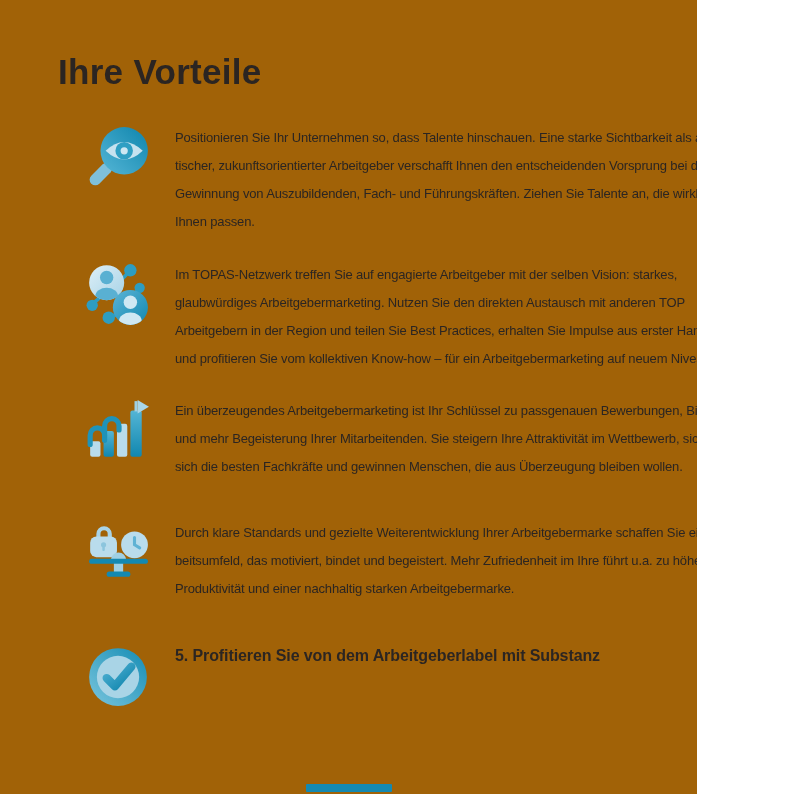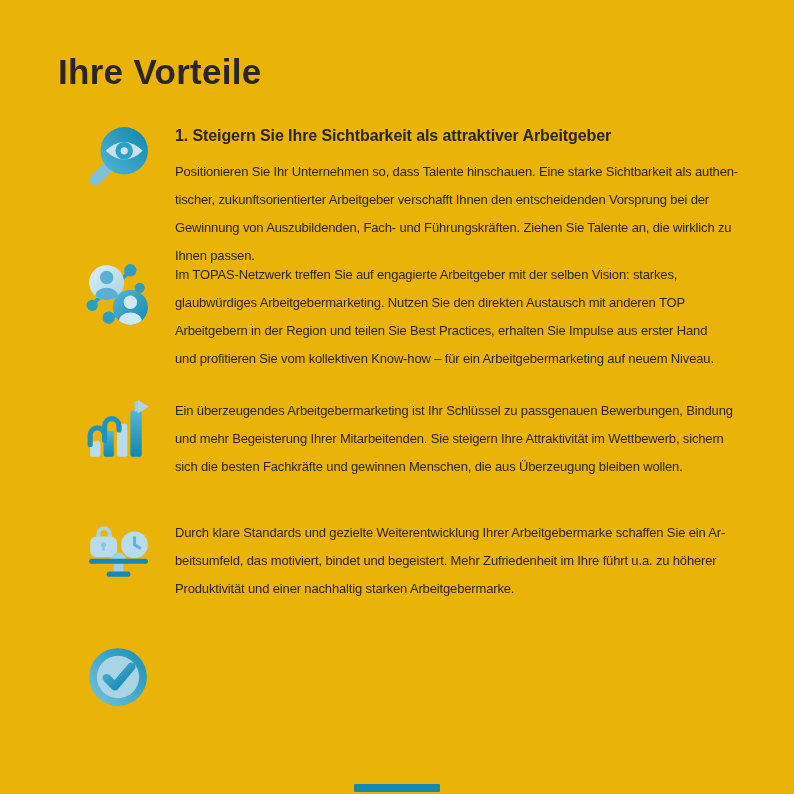--- a/index.html
+++ b/index.html
@@ -3,23 +3,23 @@
 <meta charset="utf-8">
 <style>
   * { margin: 0; padding: 0; box-sizing: border-box; }
   html, body { background: #ffffff; }
   body {
     font-family: "Liberation Sans", "DejaVu Sans", sans-serif;
     color: #2b2522;
   }
   .page {
     position: relative;
-    width: 794px;
+    width: 697px;
     height: 794px;
-    background: #eab308;
+    background: #a16207;
     overflow: hidden;
   }
   .page-title {
     position: absolute;
     left: 58px;
     top: 52px;
     font-size: 35px;
     font-weight: 800;
     letter-spacing: 0.3px;
     color: #2b2522;
@@ -86,21 +86,20 @@
           </linearGradient>
         </defs>
         <line x1="10" y1="54" x2="21" y2="43" stroke="#7fc0da" stroke-width="11" stroke-linecap="round"></line>
         <circle cx="38" cy="26" r="23" fill="url(#ig1)"></circle>
         <path d="M20 26 Q38 9 56 26 Q38 43 20 26 Z" fill="#c6e2ef"></path>
         <circle cx="38" cy="26" r="8.5" fill="#2f9fc3"></circle>
         <circle cx="38" cy="26" r="3.5" fill="#cde7f2"></circle>
       </svg>
     </div>
     <div class="content">
-      <div class="heading">1. Steigern Sie Ihre Sichtbarkeit als attraktiver Arbeitgeber</div>
       <div class="body-text">Positionieren Sie Ihr Unternehmen so, dass Talente hinschauen. Eine starke Sichtbarkeit als authen-
 tischer, zukunftsorientierter Arbeitgeber verschafft Ihnen den entscheidenden Vorsprung bei der
 Gewinnung von Auszubildenden, Fach- und Führungskräften. Ziehen Sie Talente an, die wirklich zu
 Ihnen passen.</div>
     </div>
   </div>
 
   <div class="section s2">
     <div class="icon-box">
       <svg viewBox="0 0 64 64" aria-hidden="true">
@@ -214,18 +213,19 @@
             <stop offset="0" stop-color="#4fb0d2"></stop>
               <stop offset="1" stop-color="#0e84ac"></stop>
           </linearGradient>
         </defs>
         <circle cx="32" cy="32" r="28" fill="url(#ig5)"></circle>
         <circle cx="32" cy="32" r="20.5" fill="#a9d4e6"></circle>
         <path d="M21 33 L29 41 L45 22" fill="none" stroke="url(#ig5c)" stroke-width="8" stroke-linecap="round" stroke-linejoin="round"></path>
       </svg>
     </div>
     <div class="content">
+      <div class="heading">5. Profitieren Sie von dem Arbeitgeberlabel mit Substanz</div>
     </div>
   </div>
 
   <div class="footer-bar" style="background: rgb(20, 137, 177);"></div>
 
 </div>
 
 </body></html>

